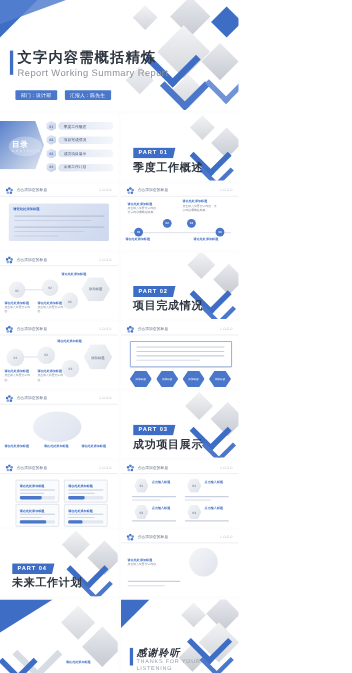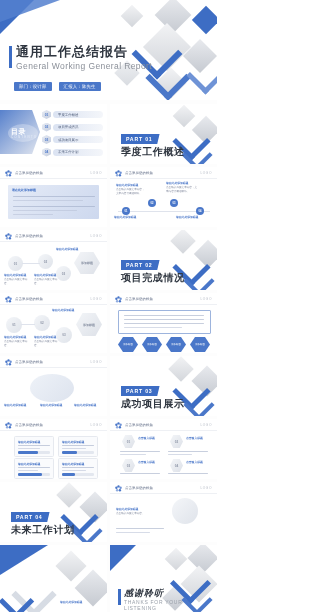--- a/index.html
+++ b/index.html
@@ -118,22 +118,22 @@
     <div class="dia gray2" style="left:188px;top:44px;width:24px;height:24px;"></div>
     <div class="dia gray" style="left:160px;top:72px;width:22px;height:22px;"></div>
     <div class="dia" style="left:196px;top:10px;width:20px;height:20px;background:#3d6dc4;"></div>
     <div class="dia" style="left:118px;top:64px;width:18px;height:18px;background:linear-gradient(135deg,#eef0f3,#d9dce1);"></div>
 
     <div style="position:absolute;left:139px;top:36px;width:30px;height:30px;border-left:6px solid #3d6dc4;border-bottom:6px solid #3d6dc4;transform:rotate(-45deg);"></div>
     <div style="position:absolute;left:152px;top:62px;width:26px;height:26px;border-left:6px solid #4a77c9;border-bottom:6px solid #4a77c9;transform:rotate(-45deg);"></div>
     <div style="position:absolute;left:192px;top:62px;width:22px;height:22px;border-left:5px solid #6f93d6;border-bottom:5px solid #6f93d6;transform:rotate(-45deg);"></div>
 
     <div class="cov-bar"></div>
-    <div class="cov-title">通用工作总结报告</div>
-    <div class="cov-sub">General Working General Report</div>
+    <div class="cov-title">文字内容需概括精炼</div>
+    <div class="cov-sub">Report Working Summary Report</div>
     <div class="cov-badges">
       <div class="badge">部门：设计部</div>
       <div class="badge">汇报人：陈先生</div>
     </div>
   </div>
 
   <div id="catalog" class="slide half">
     <div class="cat-shape"></div>
     <div class="cat-circle"></div>
     <div class="cat-word">目录</div>

